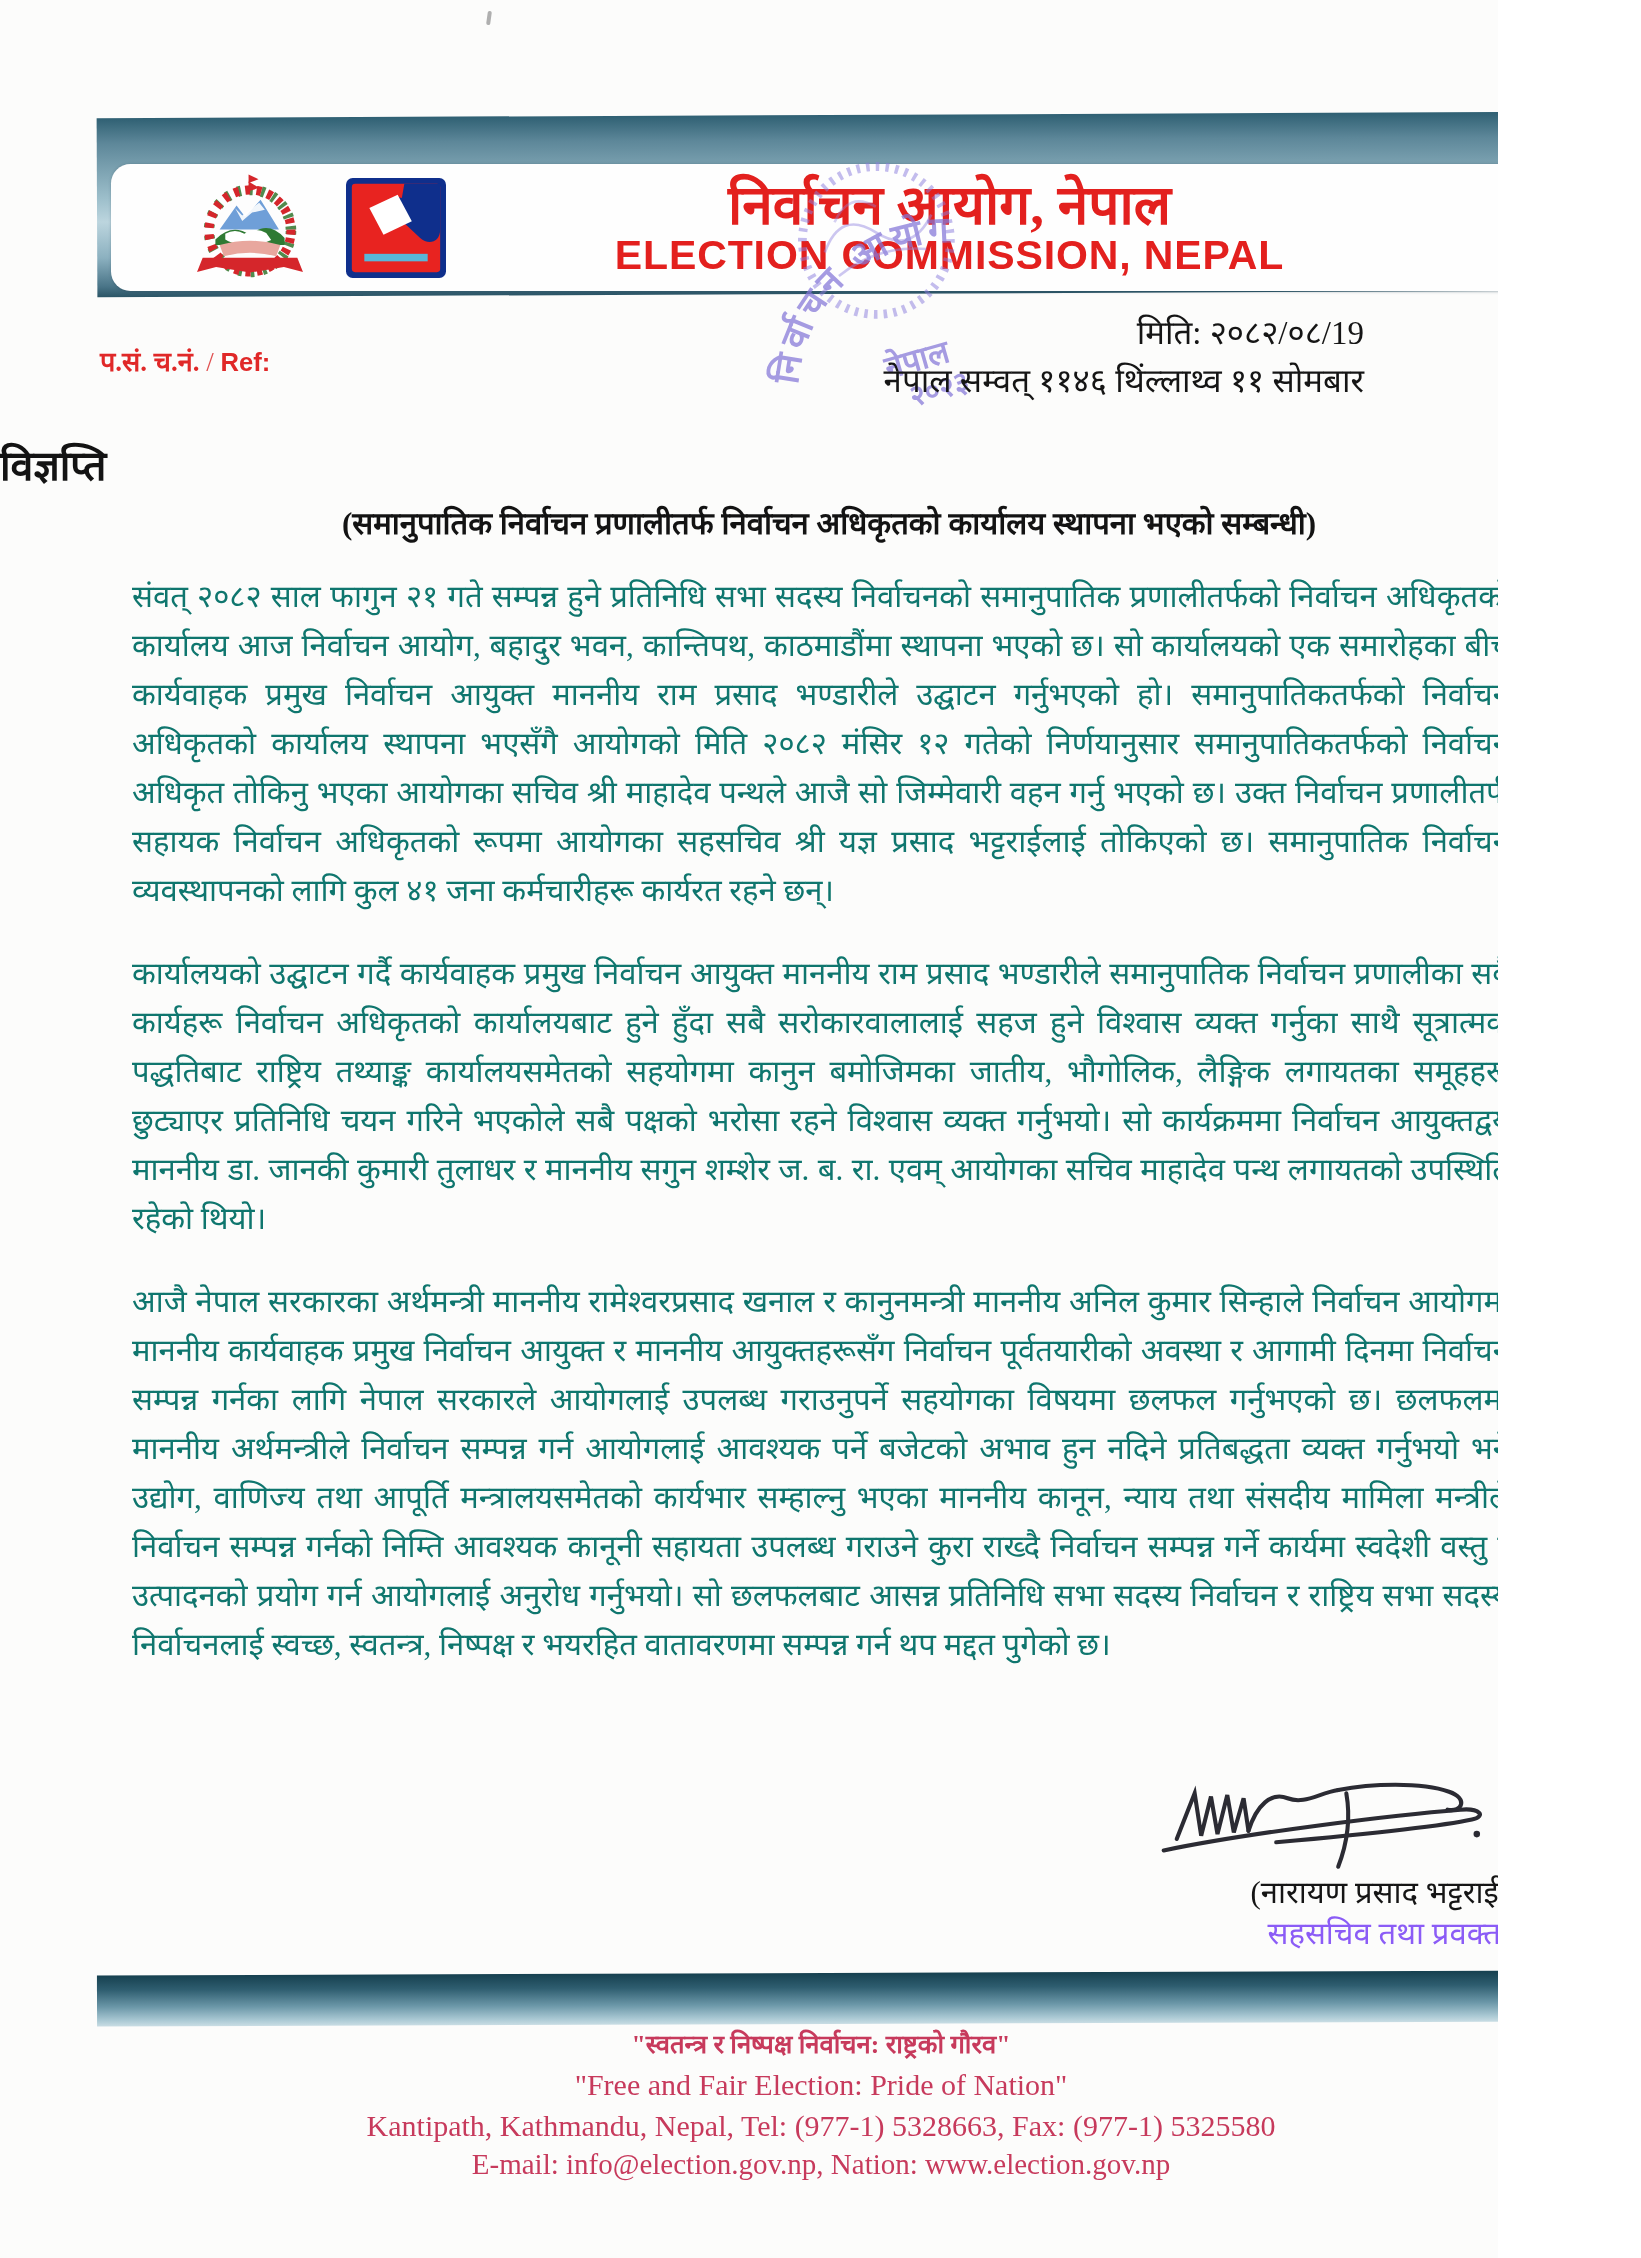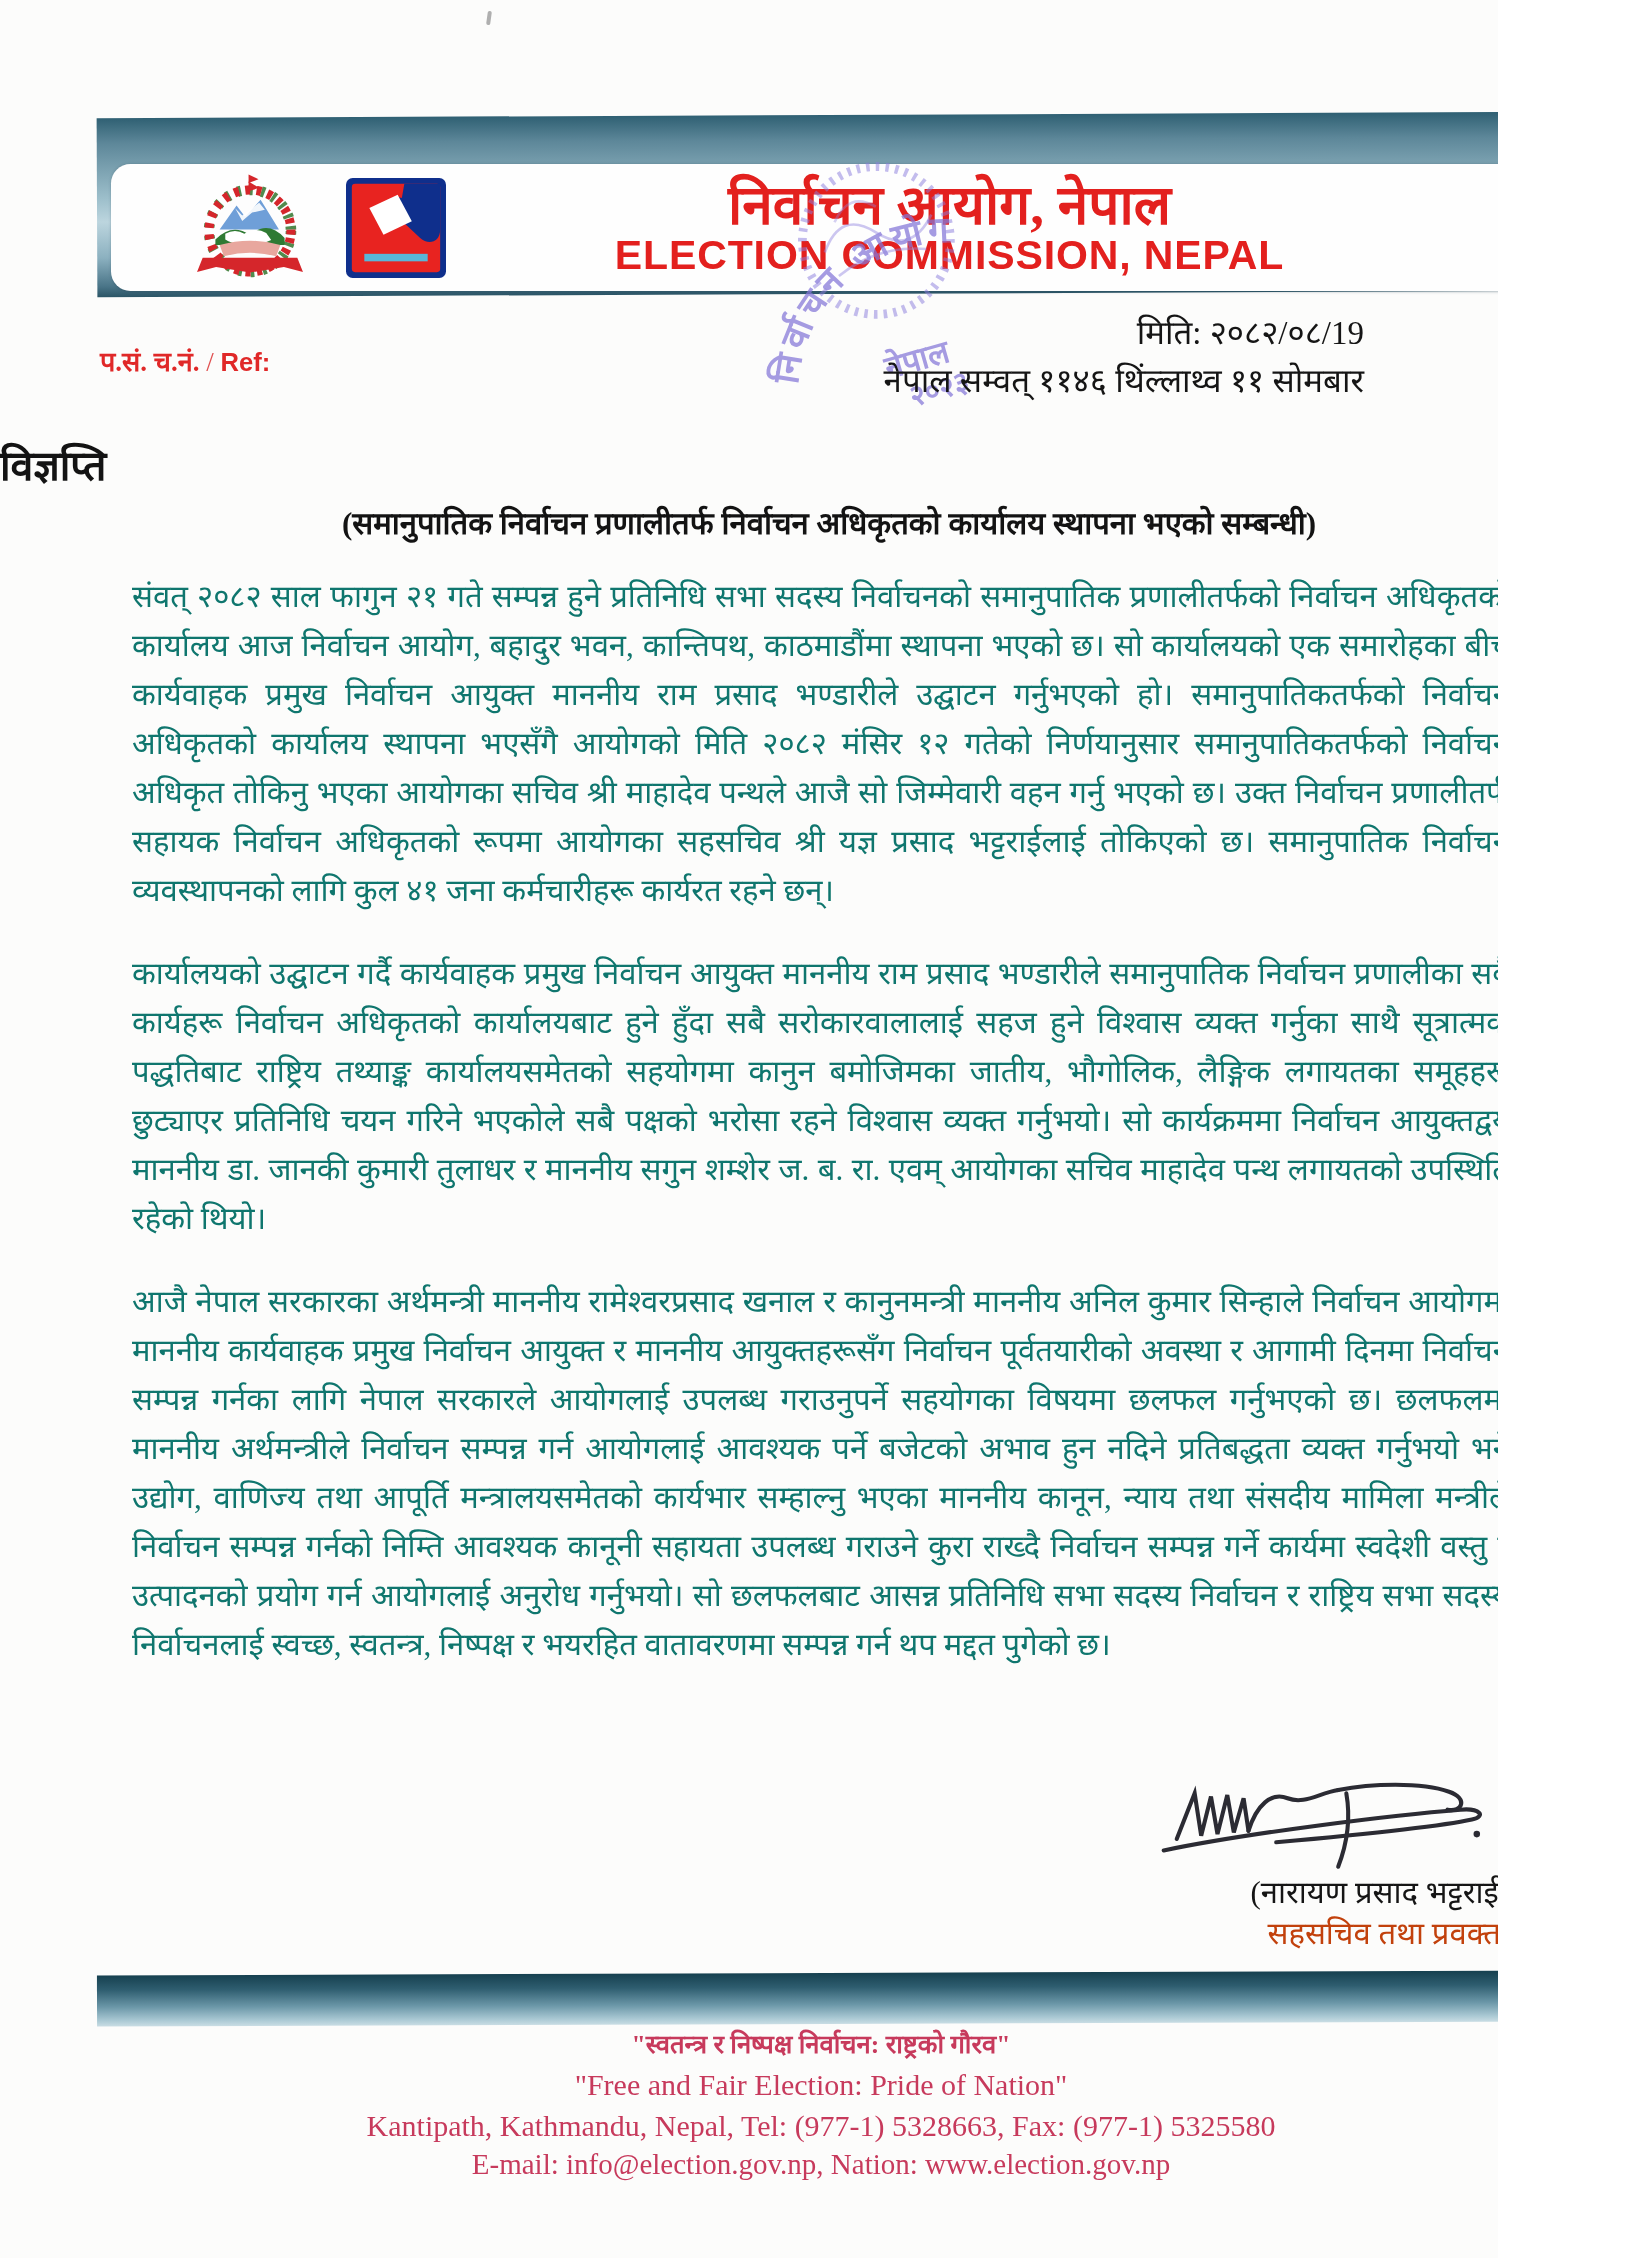--- a/index.html
+++ b/index.html
@@ -28,21 +28,21 @@
   .date-block{position:absolute;right:134px;top:309px;text-align:right;font-size:33px;line-height:48px;color:#151515;}
   .doc-title{position:absolute;left:0;top:436px;width:1642px;text-align:left;
         font-size:41px;font-weight:700;color:#131313;}
   .doc-subtitle{position:absolute;left:0;top:501px;width:1642px;text-align:center;
         font-size:31px;font-weight:700;color:#131313;padding-left:8px;}
   .body-text{position:absolute;left:132px;top:572px;width:1378px;}
   .body-text p{margin:0 0 34px 0;font-size:31px;line-height:49px;text-align:justify;color:#0f766e;}
   .signature{position:absolute;left:1138px;top:1764px;width:371px;text-align:right;}
   .sig-svg{display:block;margin:0 auto 1.8px auto;}
   .sig-name{font-size:31px;line-height:41px;color:#151515;}
-  .sig-role{font-size:31px;line-height:41px;color:#c2410c;}
+  .sig-role{font-size:31px;line-height:41px;color:#8b5cf6;}
   .footer{position:absolute;left:0;top:2029px;width:1642px;text-align:center;color:#c73a5c;}
   .f-np1{font-size:25.6px;font-weight:700;line-height:32px;margin-bottom:7px;}
   .f-en1{font-size:30px;line-height:34px;margin-bottom:7px;font-family:"Liberation Serif","DejaVu Serif",serif;}
   .f-np2{font-size:26.5px;font-weight:700;line-height:32px;margin-bottom:5.3px;}
   .f-en2{font-size:30px;line-height:34px;margin-bottom:3.5px;}
   .f-en3{font-size:29px;line-height:34px;}
 </style>
 </head>
 <body>
 

